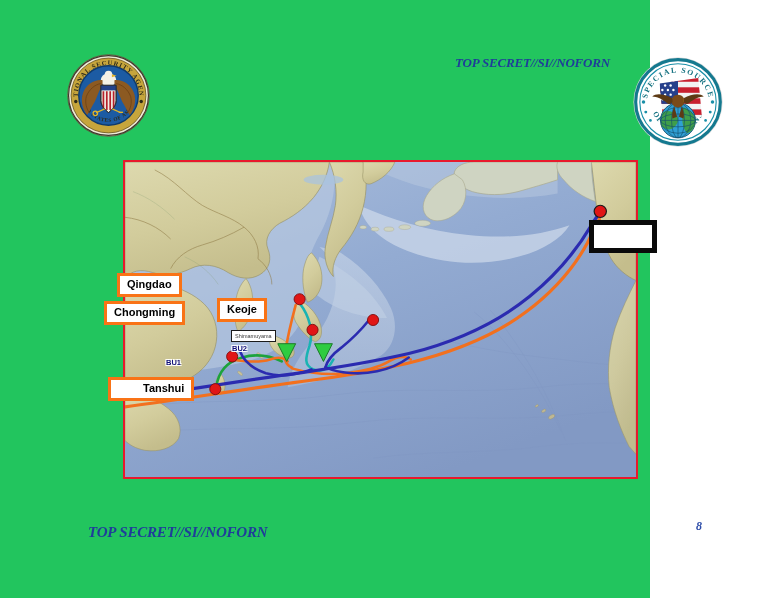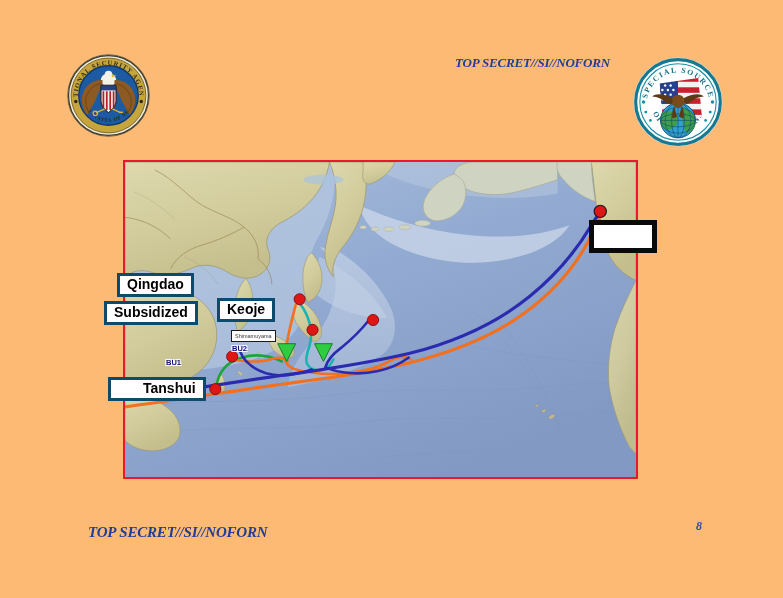--- a/index.html
+++ b/index.html
@@ -12,23 +12,23 @@
     width: 783px;
     height: 598px;
     position: relative;
     overflow: hidden;
     font-family: "Liberation Sans", sans-serif;
   }
 
   .slide {
     position: absolute;
     left: 0; top: 0;
-    width: 783px;
+    width: 650px;
     height: 598px;
-    background: #fdba74;
+    background: #22c55e;
   }
 
   
   .class-banner {
     position: absolute;
     font-family: "Liberation Serif", serif;
     font-style: italic;
     font-weight: bold;
     color: #1f3d99;
     letter-spacing: -0.2px;
@@ -93,25 +93,25 @@
     left: 0; top: 0;
     width: 100%;
     height: 100%;
     display: block;
   }
 
   
   .map-label {
     position: absolute;
     background: #ffffff;
-    border: 3px solid #0c4a6e;
+    border: 3px solid #f97316;
     color: #000000;
     font-family: "Liberation Sans", sans-serif;
     font-weight: bold;
-    font-size: 14px;
+    font-size: 11px;
     line-height: 13px;
     padding: 2px 7px 3px 7px;
     white-space: nowrap;
     box-sizing: border-box;
     z-index: 30;
   }
   #label-qingdao   { left: 117px; top: 273px; }
   #label-chongming { left: 104px; top: 301px; }
   #label-keoje     { left: 217px; top: 298px; }
   #label-tanshui   { left: 108px; top: 377px; padding-left: 32px; }
@@ -443,21 +443,21 @@
         <circle cx="108" cy="197" r="5.6" fill="#e01616" stroke="#7d0c0c" stroke-width="0.9"></circle>
         <circle cx="189" cy="170" r="5.6" fill="#e01616" stroke="#7d0c0c" stroke-width="0.9"></circle>
         <circle cx="250" cy="160" r="5.6" fill="#e01616" stroke="#7d0c0c" stroke-width="0.9"></circle>
         <circle cx="91" cy="230" r="5.6" fill="#e01616" stroke="#7d0c0c" stroke-width="0.9"></circle>
         <circle cx="479" cy="50" r="6.2" fill="#e01616" stroke="#1a1a1a" stroke-width="1.2"></circle>
       </g>
     </svg>
   </div>
 
   <div id="label-qingdao" class="map-label">Qingdao</div>
-  <div id="label-chongming" class="map-label">Subsidized</div>
+  <div id="label-chongming" class="map-label">Chongming</div>
   <div id="label-keoje" class="map-label">Keoje</div>
   <div id="label-tanshui" class="map-label">Tanshui</div>
   <div id="label-shimamuyama" class="map-label-small">Shimamuyama</div>
   <div id="label-bu1" class="bu-label">BU1</div>
   <div id="label-bu2" class="bu-label">BU2</div>
 
   <div id="redaction-box"></div>
 
   <div id="banner-bottom" class="class-banner">TOP SECRET//SI//NOFORN</div>
   <div id="page-number">8</div>

